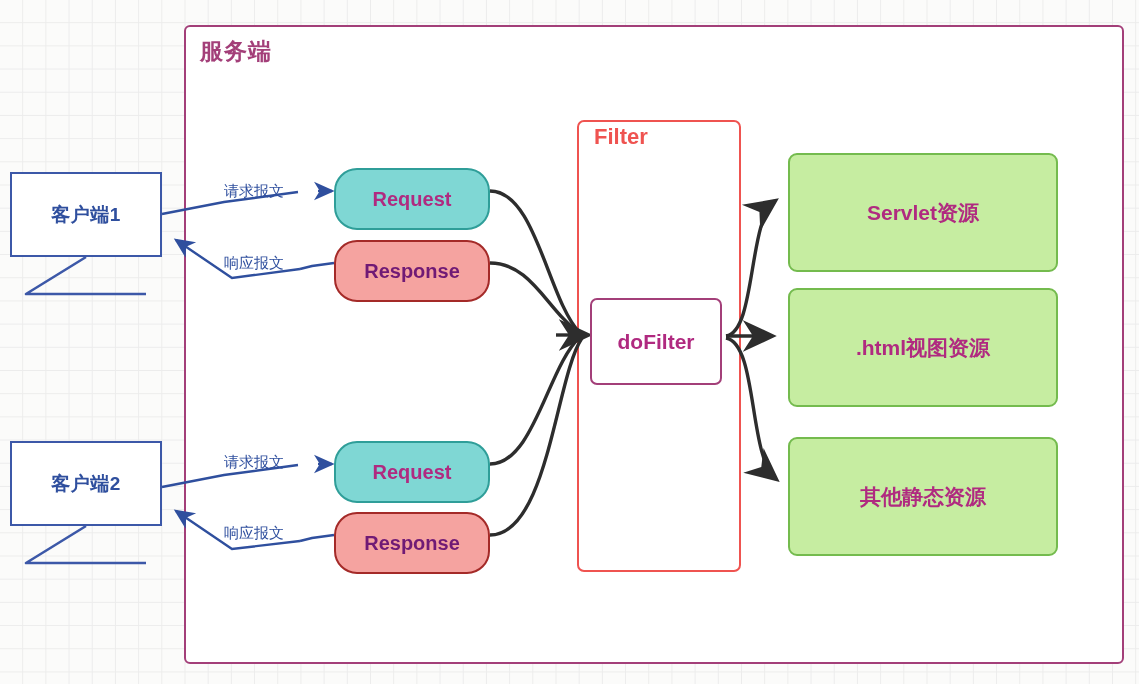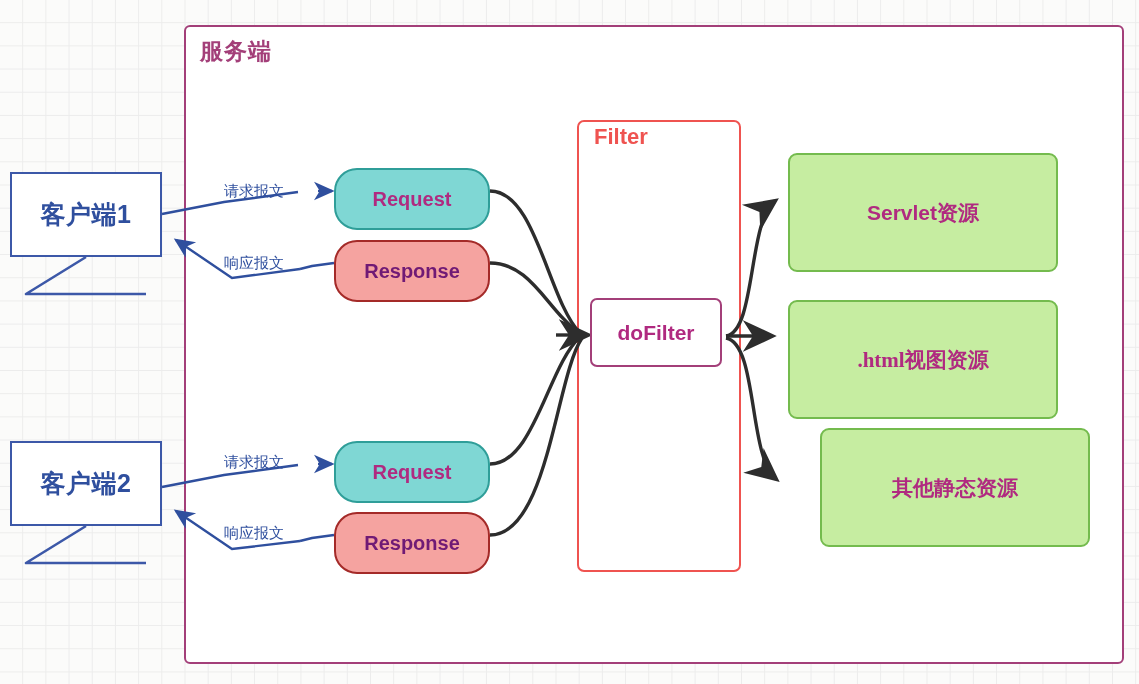--- a/index.html
+++ b/index.html
@@ -55,41 +55,41 @@
     left:594px;top:124px;
     font-size:22px;font-weight:bold;
     color:#ef5350;
     white-space:nowrap;
   }
 
   
   #dofilter{
     position:absolute;
     left:590px;top:298px;
-    width:132px;height:69px;
+    width:132px;height:87px;
     box-sizing:border-box;
     border:2.2px solid #a33f79;
     border-radius:7px;
     background:#ffffff;
     display:flex;align-items:center;justify-content:center;
     font-size:21px;font-weight:bold;
     color:#b02a80;
     z-index:6;
   }
 
   
   .client{position:absolute;}
   .client .screen{
     position:absolute;left:0;top:0;
     width:152px;height:85px;
     box-sizing:border-box;
     border:2.6px solid #3c58a8;
     background:#ffffff;
     display:flex;align-items:center;justify-content:center;
-    font-size:25px;font-weight:bold;
+    font-size:19px;font-weight:bold;
     color:#2f4f9e;
     letter-spacing:.5px;
   }
   #client1{left:10px;top:172px;}
   #client2{left:10px;top:441px;}
 
   
   .pill{
     position:absolute;
     width:156px;height:62px;
@@ -135,22 +135,22 @@
     box-sizing:border-box;
     background:#c6eda1;
     border:2.2px solid #74bb4e;
     border-radius:9px;
     display:flex;align-items:center;justify-content:center;
     font-size:21px;font-weight:bold;
     color:#b02a80;
     z-index:5;
   }
   #res-servlet{top:153px;}
-  #res-html{top:300px;font-family:Liberation Serif, serif;}
-  #res-static{top:428px;margin-left:32px;}
+  #res-html{top:288px;}
+  #res-static{top:437px;}
 
   
   svg.layer{
     position:absolute;left:0;top:0;
     width:1139px;height:684px;
     pointer-events:none;
   }
   #arrows-dark{z-index:4;}
   #arrows-blue{z-index:3;}
   #stands{z-index:4;}

